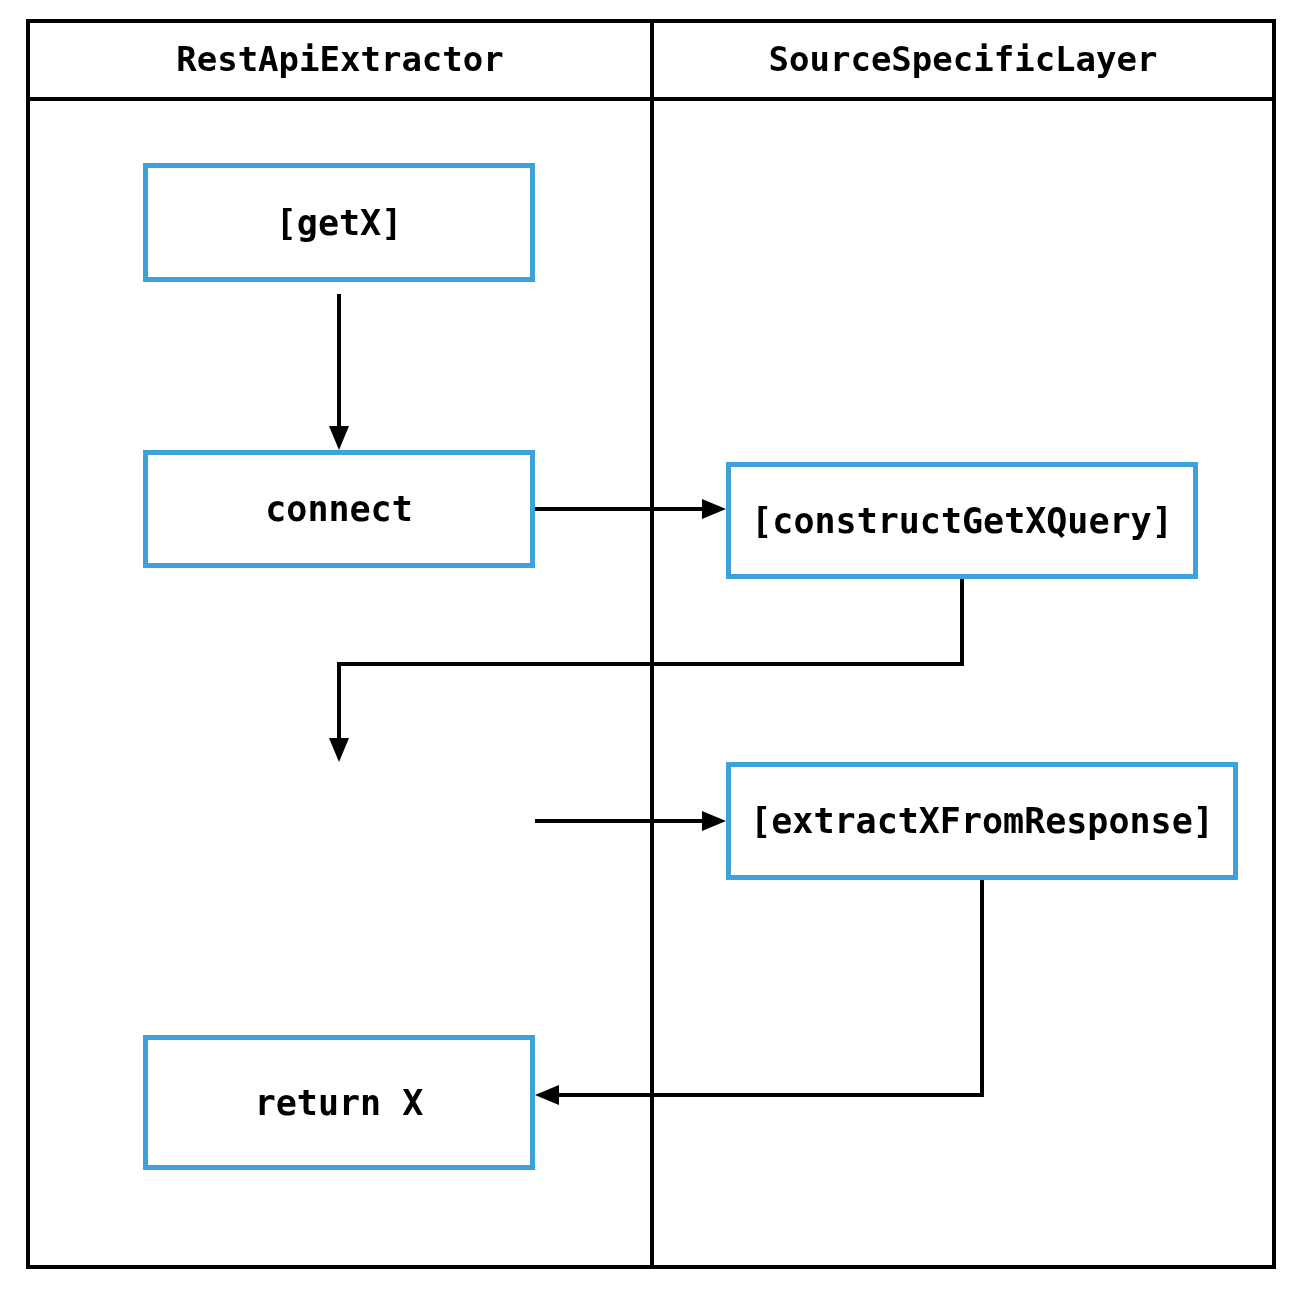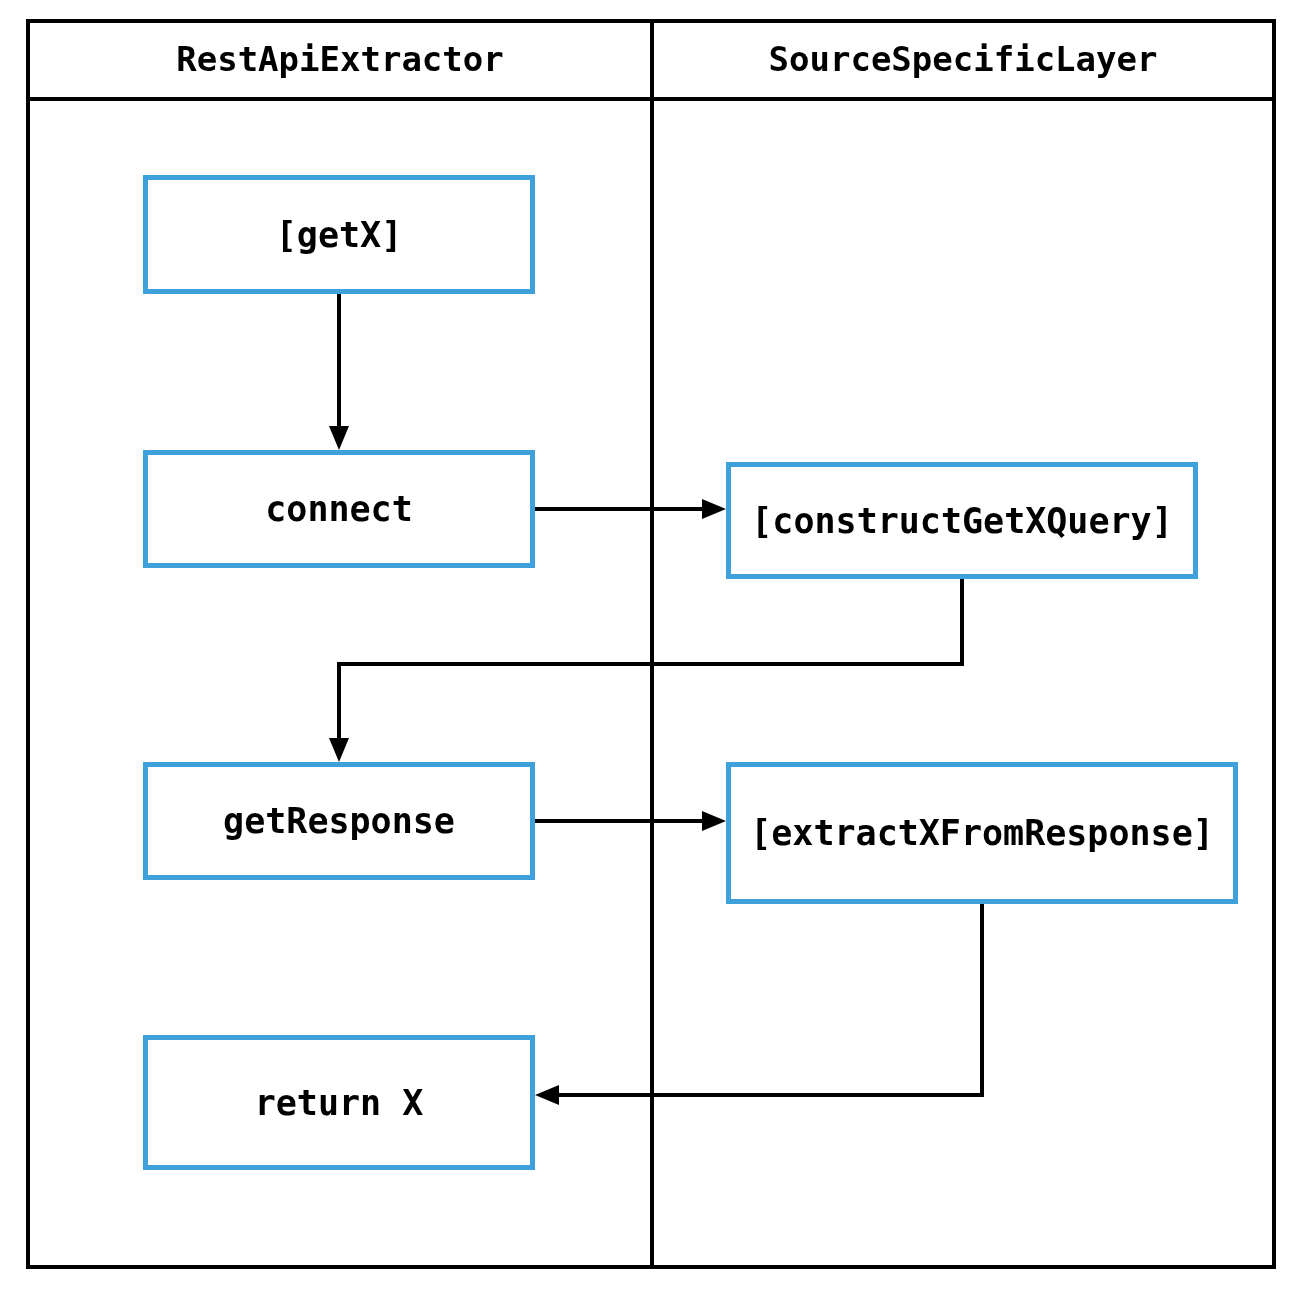--- a/index.html
+++ b/index.html
@@ -37,25 +37,25 @@
     box-sizing: border-box;
     display: flex;
     align-items: center;
     justify-content: center;
     background: #ffffff;
     border: 5px solid #3FA1DB;
     font-weight: bold;
     font-size: 35px;
     white-space: nowrap;
   }
-  .node.getx        { left: 143px; top: 175px;  width: 392px; height: 119px; }
+  .node.getx        { left: 143px; top: 163px;  width: 392px; height: 119px; }
   .node.connect     { left: 143px; top: 450px;  width: 392px; height: 118px; text-align: center; }
   .node.construct   { left: 726px; top: 450px;  width: 472px; height: 117px; margin-top: 12px; }
   .node.getresponse { left: 143px; top: 762px;  width: 392px; height: 118px; }
-  .node.extract     { left: 726px; top: 762px;  width: 512px; height: 142px; }
+  .node.extract     { left: 726px; top: 762px;  width: 512px; height: 118px; }
   .node.returnx     { left: 143px; top: 1035px; width: 392px; height: 135px; }
 </style>
 </head>
 <body>
 
 <div class="stage">
 
   <svg class="wires" viewBox="0 0 1302 1304" xmlns="http://www.w3.org/2000/svg">
 
     <rect x="28" y="21" width="1246" height="1246" fill="none" stroke="#000000" stroke-width="4"></rect>
@@ -79,17 +79,16 @@
     <path d="M982 880 V1095 H559" fill="none" stroke="#000000" stroke-width="4"></path>
     <polygon points="559,1085 559,1105 535,1095" fill="#000000"></polygon>
   </svg>
 
   <div class="lane-header left">RestApiExtractor</div>
   <div class="lane-header right">SourceSpecificLayer</div>
 
   <div class="node getx">[getX]</div>
   <div class="node connect">connect</div>
   <div class="node construct">[constructGetXQuery]</div>
-  <div class="node getresponse">getResponse</div>
   <div class="node extract">[extractXFromResponse]</div>
   <div class="node returnx">return X</div>
 
 </div>
 
 </body></html>

